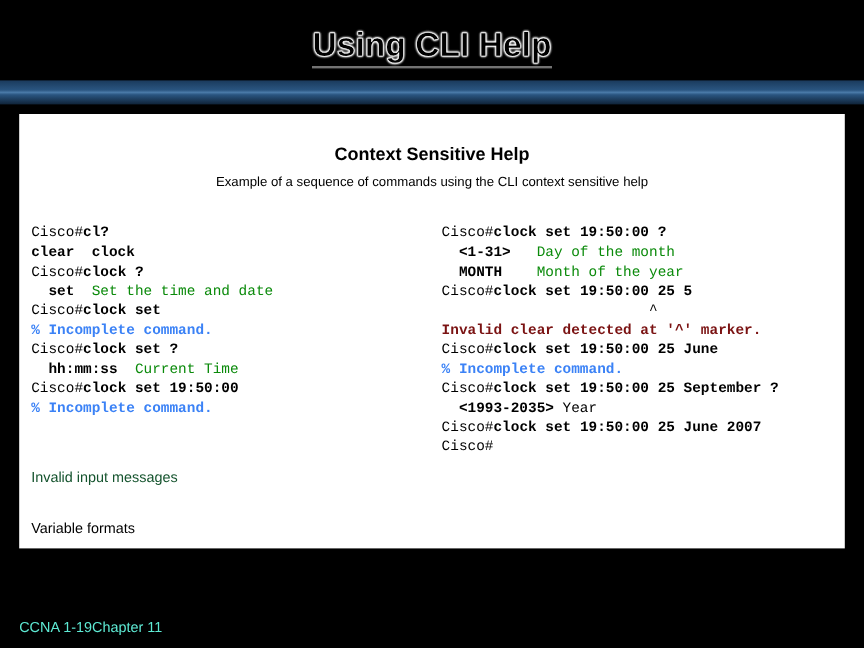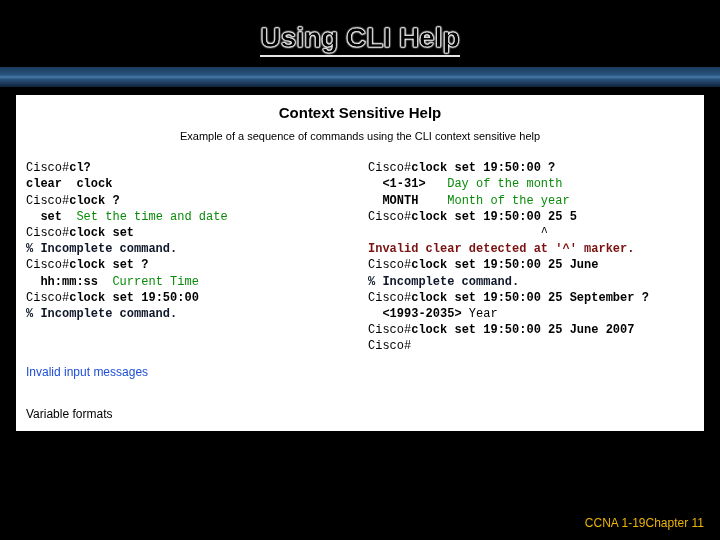--- a/index.html
+++ b/index.html
@@ -15,83 +15,84 @@
     padding-top: 22px;
     text-align: center;
   }
   .title {
     font-size: 28px;
     font-weight: bold;
     color: #000;
     text-shadow: 0 0 2px #fff, 0 0 2px #fff, 0 0 2px #fff, 0 0 2px #fff;
     -webkit-text-stroke: 0.5px #fff;
     display: inline-block;
-    border-bottom: 2px solid #e5e5e5;
+    border-bottom: 2px solid #737373;
     padding-bottom: 1px;
   }
   .bar {
     height: 20px;
     width: 100%;
     background: linear-gradient(to bottom, #1a3a5c 0%, #2a5580 40%, #4a7aa8 50%, #2a5580 60%, #0f2338 100%);
     margin-top: 10px;
   }
   .panel {
     background: #fff;
     margin: 8px 16px 0 16px;
-    padding: 8px 10px 8px 10px;
+    padding: 24px 10px 8px 10px;
     font-size: 11.5px;
     line-height: 1.35;
   }
   .panel-title {
     text-align: center;
     font-weight: bold;
     font-size: 15px;
     color: #000;
     margin-bottom: 6px;
     font-family: Arial, sans-serif;
   }
   .panel-sub {
     text-align: center;
     font-size: 11px;
     color: #000;
+    margin-bottom: 10px;
     font-family: Arial, sans-serif;
   }
   .cols {
     display: flex;
     gap: 16px;
   }
   .col { flex: 1; }
   .mono {
     font-family: "Courier New", monospace;
     font-size: 12px;
     white-space: pre;
   }
   .b { font-weight: bold; }
   .green { color: #0a8a0a; margin-top: 48px; }
-  .red { color: #0f172a; }
+  .red { color: #3b82f6; }
   .maroon { color: #7a1212; font-weight: bold; }
   .legend {
     margin-top: 8px;
     font-family: Arial, sans-serif;
     font-size: 12px;
     line-height: 1.5;
   }
   .lgreen { color: #0a8a0a; }
   .lred { color: #c01818; }
-  .ldred { color: #1d4ed8; }
+  .ldred { color: #14532d; }
   .lblack { color: #000; margin-top: 24px; }
   .footer {
     position: absolute;
     bottom: 10px;
     left: 0;
     width: 100%;
     display: flex;
-    justify-content: flex-end;
+    justify-content: flex-start;
     padding: 0 16px;
-    color: #eab308;
+    color: #5eead4;
     font-size: 12px;
     font-family: Arial, sans-serif;
   }
 </style>
 </head>
 <body>
 
 <div class="title-area">
   <span class="title">Using CLI Help</span>
 </div>

